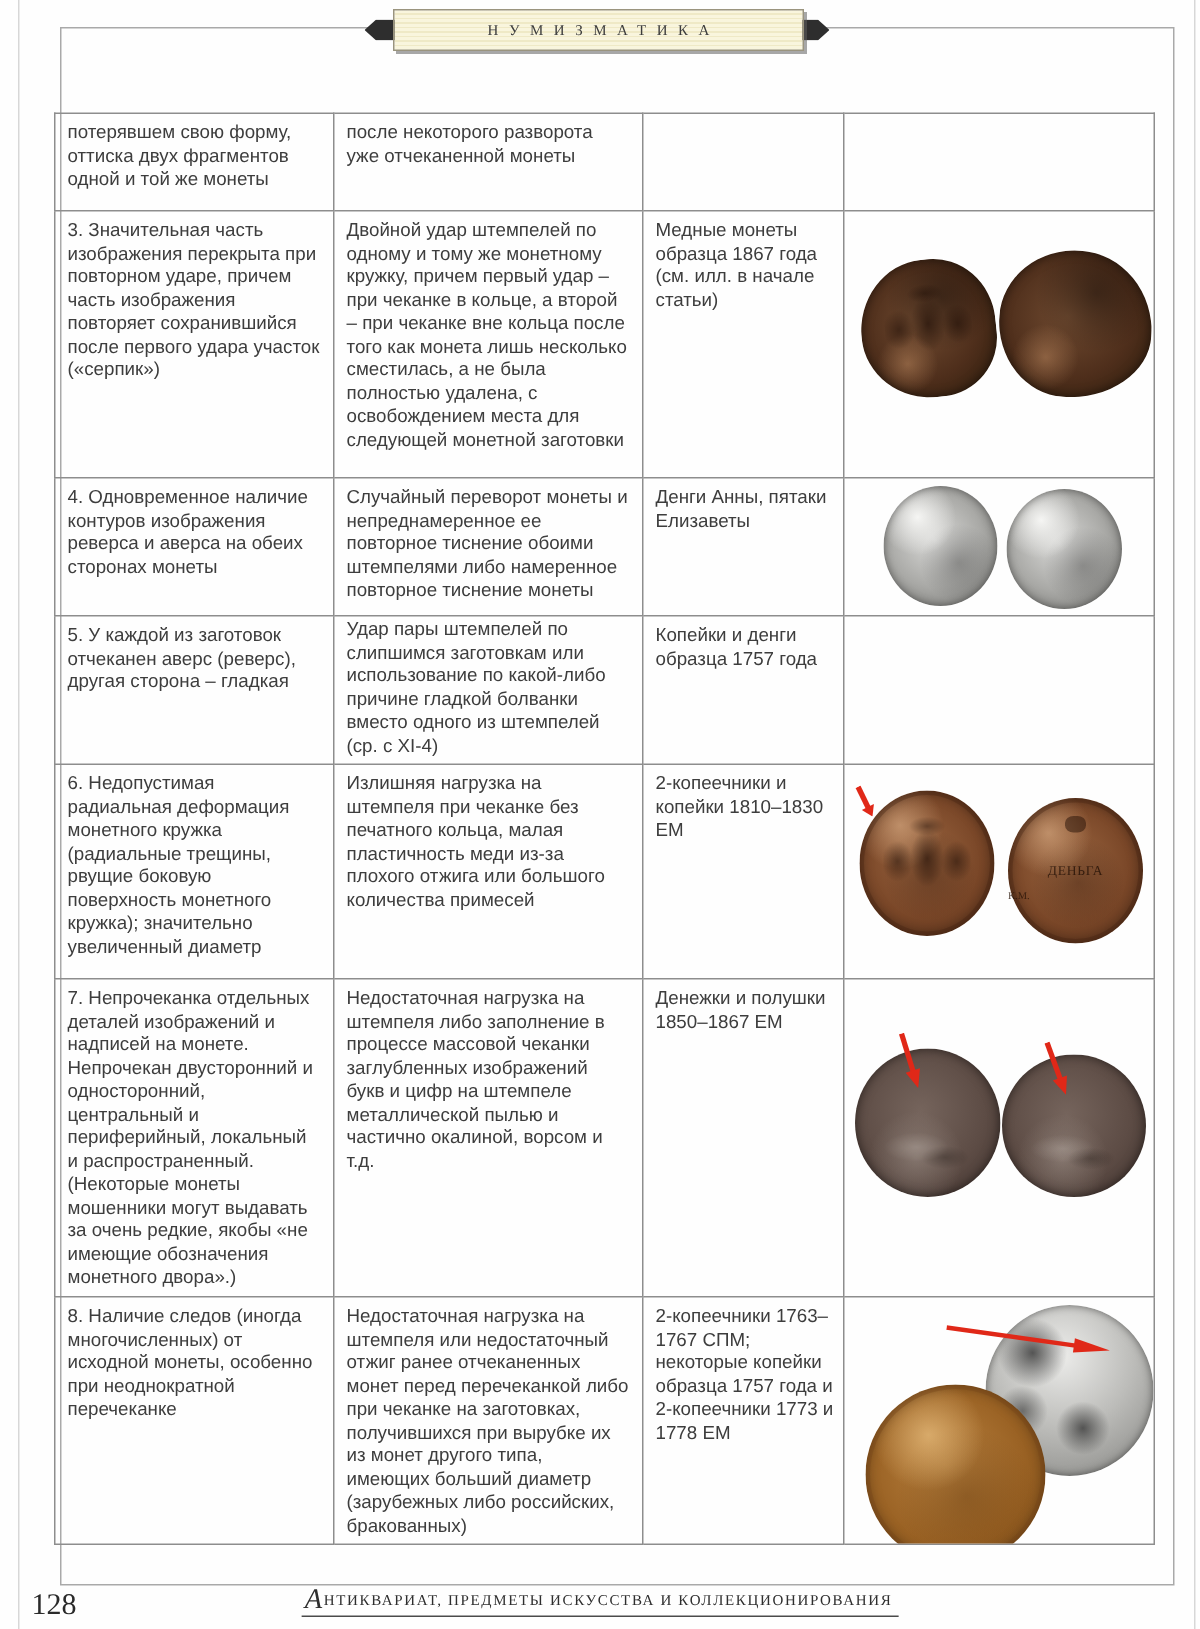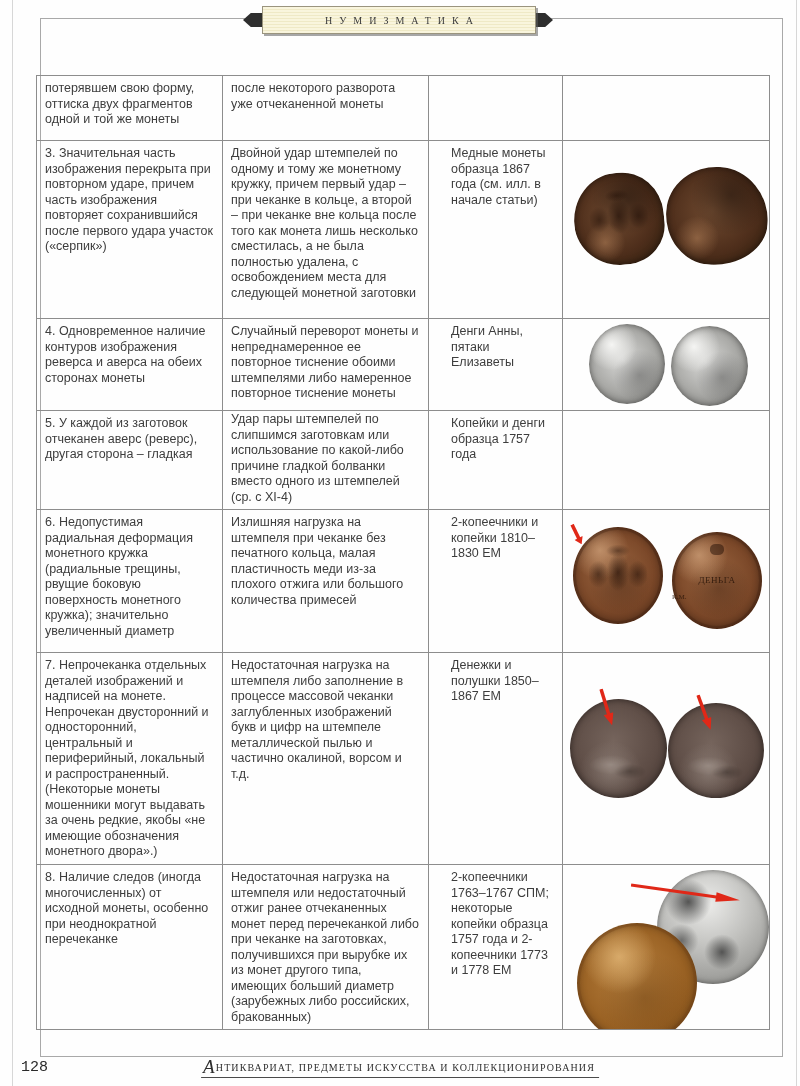--- a/index.html
+++ b/index.html
@@ -36,21 +36,21 @@
   }
 
   
   .defects-table{position:absolute;left:36px;top:75px;z-index:1;}
   table{border-collapse:collapse;table-layout:fixed;width:733px;border-radius:11px;}
   td{
     border:1px solid #8d8d8d;vertical-align:top;overflow:hidden;
     font-size:12.5px;line-height:15.5px;color:#3d3d3d;
     padding:5px 8px 4px 8px;
   }
-  td.c3{padding:5px 6px 4px 22px;}
+  td.c3{padding:5px 6px 4px 8px;}
   td.img-cell{padding:0;position:relative;}
   td.tight-top{padding-top:1px;}
 
   
   .coin{position:absolute;border-radius:50%;}
   .coin.dark-copper{
     background:
       radial-gradient(circle at 32% 74%, rgba(205,150,105,.45) 0%, rgba(205,150,105,0) 22%),
       radial-gradient(circle at 62% 28%, rgba(0,0,0,.35) 0%, rgba(0,0,0,0) 42%),
       radial-gradient(ellipse at 45% 45%, #6f4a30 0%, #4e2e1b 55%, #33200f 88%);
@@ -119,21 +119,21 @@
     font-family:"Liberation Serif",serif;font-size:7px;color:rgba(40,20,8,.8);
   }
 
   
   .arrow{position:absolute;transform-origin:0 50%;z-index:5;}
   .arrow svg{display:block;width:100%;height:100%;}
 
   
   .footer-page-number{
     position:absolute;left:21px;top:1059px;
-    font-family:Liberation Mono, monospace;font-size:15px;color:#2a2a2a;
+    font-family:Liberation Serif, serif;font-size:20px;color:#2a2a2a;
   }
   .footer-journal{
     position:absolute;left:50%;transform:translateX(-50%);top:1057px;
     border-bottom:1px solid #4a4a4a;padding:0 4px 2px 2px;white-space:nowrap;
     color:#2e2e2e;font-family:"Liberation Serif",serif;
   }
   .journal-initial{font-style:italic;font-size:19px;line-height:14px;vertical-align:-2px;}
   .journal-rest{text-transform:uppercase;font-size:10px;letter-spacing:1.1px;}
   .footer-issue{
     position:absolute;right:16px;top:1064px;

